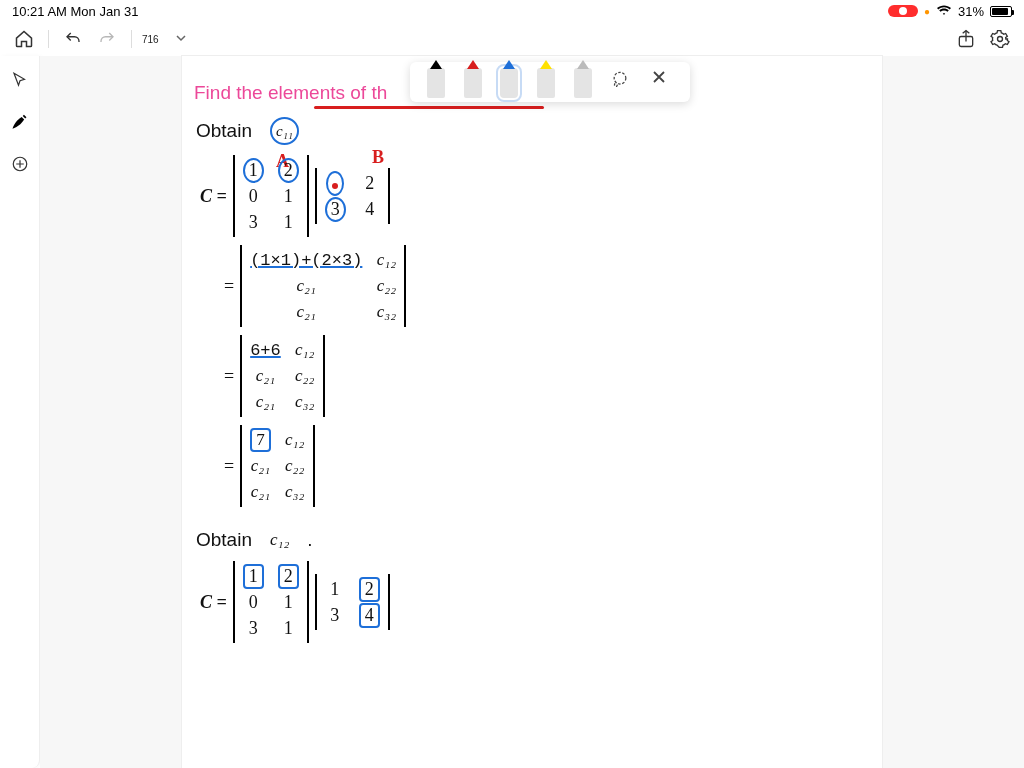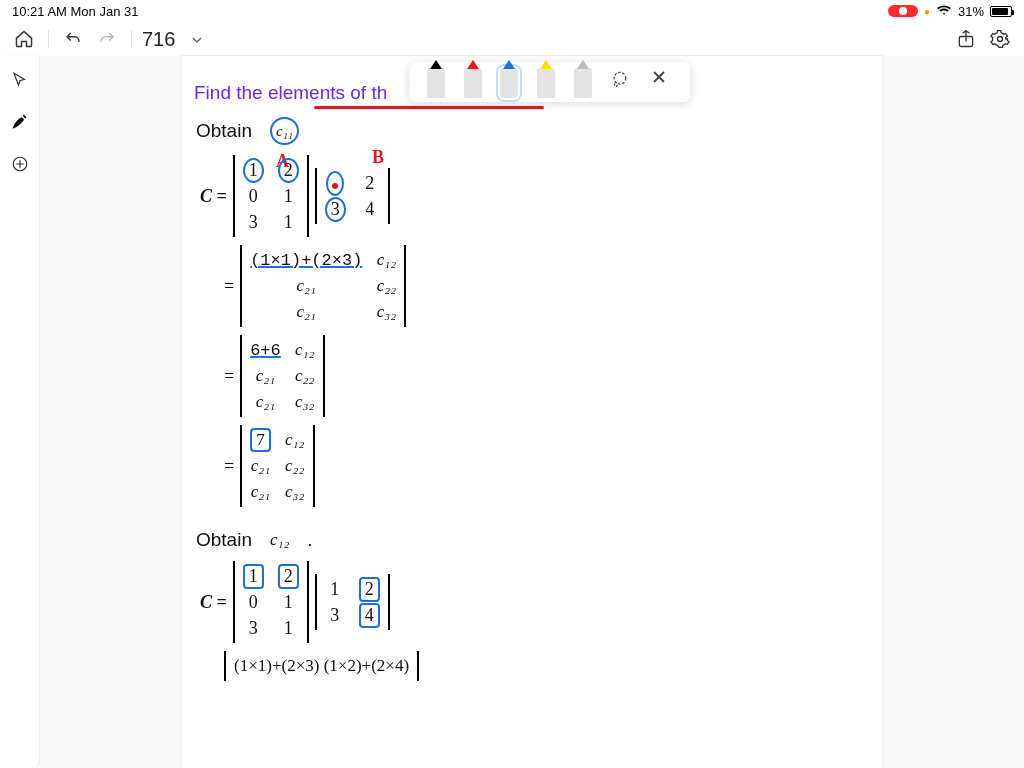--- a/index.html
+++ b/index.html
@@ -7,38 +7,38 @@
   .status-bar { display:flex; justify-content:space-between; align-items:center; height:22px; padding:0 12px; font-size:13px; font-weight:500; color:#000; }
   .status-right { display:flex; align-items:center; gap:6px; }
   .rec-pill { background:#ff2d2d; color:#fff; border-radius:10px; padding:1px 10px; display:flex; align-items:center; gap:4px; font-size:11px; }
   .dot-orange { color:#ff9500; font-size:10px; }
   .battery-box { width:22px; height:11px; border:1px solid #000; border-radius:2px; position:relative; display:inline-block; }
   .battery-box::after{ content:""; position:absolute; right:-3px; top:3px; width:2px; height:5px; background:#000; border-radius:0 1px 1px 0;}
   .battery-fill{ position:absolute; left:1px; top:1px; bottom:1px; width:80%; background:#000; border-radius:1px;}
   .toolbar { display:flex; align-items:center; height:34px; padding:0 10px; gap:6px; font-size:15px; color:#333; }
   .tb-icon { width:28px; height:28px; display:flex; align-items:center; justify-content:center; color:#333; }
   .divider-v { width:1px; height:18px; background:#ddd; margin:0 4px;}
-  .doc-title { display:flex; align-items:center; gap:16px; color:#222; font-size:20px;}
+  .doc-title { display:flex; align-items:center; gap:16px; color:#222; font-size:10px;}
   .toolbar-spacer{flex:1;}
   .main { display:flex; height:calc(768px - 22px - 34px); }
   .left-tools { width:40px; background:#fff; border-right:1px solid #eee; display:flex; flex-direction:column; align-items:center; padding-top:10px; gap:14px; box-shadow: 2px 0 4px rgba(0,0,0,0.03); border-radius:0 0 8px 0;}
   .left-tools .tool{ width:28px; height:28px; display:flex; align-items:center; justify-content:center; color:#222;}
   .canvas-wrap { flex:1; background:#f7f7f7; position:relative; display:flex; justify-content:center; }
   .page { width:700px; background:#fff; margin-top:0; padding:20px 12px 40px 12px; position:relative; font-family: "Times New Roman", serif; color:#111; box-shadow:0 0 0 1px #eee;}
   .pen-bar { position:absolute; top:6px; left:370px; width:280px; height:40px; background:#fff; border-radius:6px; box-shadow:0 2px 10px rgba(0,0,0,0.15); display:flex; align-items:flex-end; justify-content:space-around; padding:0 8px 4px 8px; z-index:5;}
   .pen{ width:18px; height:30px; border-radius:3px 3px 2px 2px; position:relative;}
   .pen::before{ content:""; position:absolute; top:-8px; left:3px; width:0;height:0; border-left:6px solid transparent; border-right:6px solid transparent;}
   .pen-black::before{ border-bottom:9px solid #000;} .pen-black{background:#e4e4e4;}
   .pen-red::before{ border-bottom:9px solid #d81e1e;} .pen-red{background:#e4e4e4;}
   .pen-blue::before{ border-bottom:9px solid #1e6fd8;} .pen-blue{background:#e4e4e4;}
   .pen-yellow::before{ border-bottom:9px solid #ffe100;} .pen-yellow{background:#e4e4e4;}
   .pen-grey::before{ border-bottom:9px solid #bbb;} .pen-grey{background:#e4e4e4;}
   .pen-active{ outline:2px solid rgba(30,111,216,0.25); outline-offset:2px; border-radius:4px;}
   .pen-bar .tool-icon{ width:22px; height:22px; align-self:center; color:#444;}
-  .heading { font-size:19px; color:#6d28d9; margin:6px 0 4px 0; font-family:-apple-system,Helvetica,sans-serif;}
+  .heading { font-size:19px; color:#ec4899; margin:6px 0 4px 0; font-family:-apple-system,Helvetica,sans-serif;}
   .underline-red { height:3px; background:#d81e1e; width:230px; margin:-2px 0 8px 120px; border-radius:2px;}
   .obtain { font-size:19px; margin:6px 0 10px 2px; font-family:-apple-system,Helvetica,sans-serif; display:flex; align-items:center; gap:18px;}
   .circ-blue{ display:inline-flex; align-items:center; justify-content:center; border:2px solid #1e6fd8; border-radius:50%; padding:12px 4px; min-width:22px; height:22px; font-family:"Times New Roman",serif; font-style:italic; font-size:15px;}
   .hand-red{ color:#d81e1e; font-family:"Comic Sans MS",cursive; font-weight:bold; font-size:18px;}
   .eq-row{ display:flex; align-items:center; gap:6px; margin:8px 0 8px 0; font-size:18px;}
   .bmatrix{ display:inline-grid; grid-auto-rows:26px; align-items:center; column-gap:14px; row-gap:0; padding:2px 8px; border-left:2px solid #000; border-right:2px solid #000; position:relative;}
   .bmatrix.cols2{ grid-template-columns:auto auto;}
   .cell{ text-align:center; min-width:20px;}
   .ital{ font-style:italic;}
   .box-blue{ border:2px solid #1e6fd8; border-radius:4px; padding:0 4px; display:inline-block;}
@@ -242,21 +242,16 @@
           <span class="cell">1</span>
         </span>
         <span class="bmatrix cols2">
           <span class="cell">1</span>
           <span class="cell"><span class="box-blue">2</span></span>
           <span class="cell">3</span>
           <span class="cell"><span class="box-blue">4</span></span>
         </span>
       </div>
 
-      <div class="eq-row" style="margin-left:30px;">
-        <span class="bmatrix thin" style="grid-template-columns:auto;">
-          <span class="cell">(1×1)+(2×3)   (1×2)+(2×4)</span>
-        </span>
-      </div>
 
     </div>
   </div>
 </div>
 
 </body></html>

